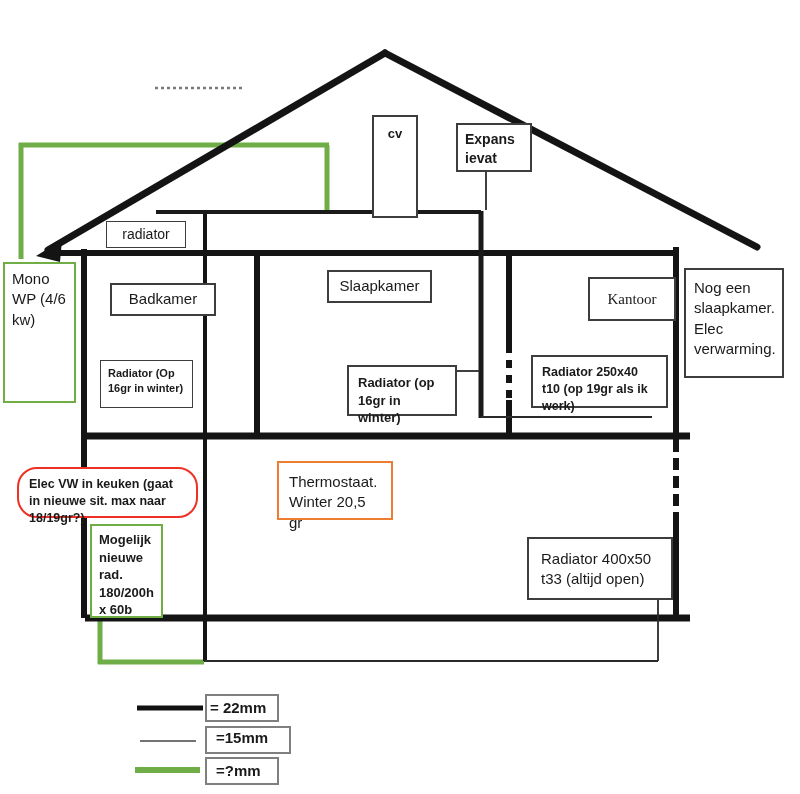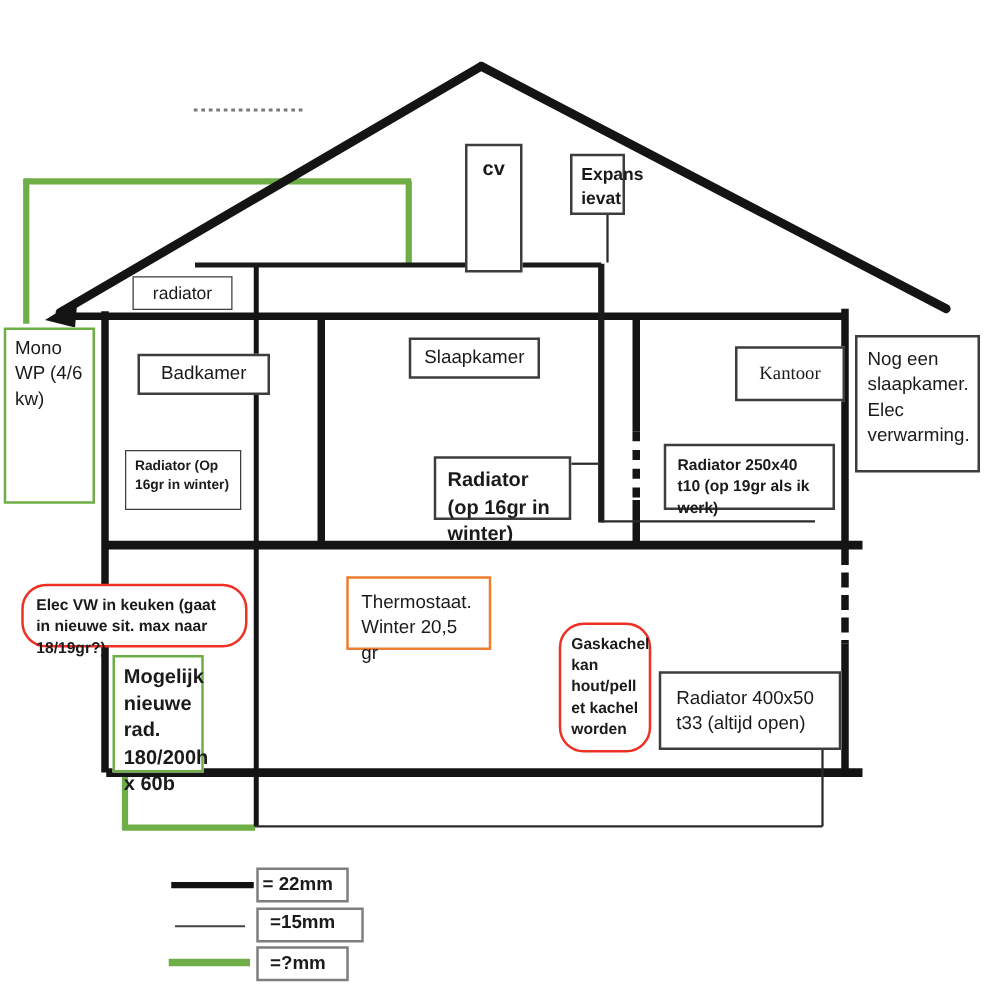--- a/index.html
+++ b/index.html
@@ -14,21 +14,21 @@
   }
   .box .txt{display:block;}
   .center{display:flex;align-items:center;justify-content:center;text-align:left;}
   .pad{padding:5px 7px;}
   .green-border{border-color:#6FAD47;}
   .red-border{border-color:#EE3124;border-radius:20px;}
   .orange-border{border-color:#ED7D31;border-width:2.5px;}
   .gray-border{border-color:#7f7f7f;}
   .fs11{font-size:11px;font-weight:600;}
   .fs12{font-size:12.5px;font-weight:600;}
-  .fs13{font-size:16px;font-weight:600;}
+  .fs13{font-size:13px;font-weight:600;}
   .fs15{font-size:15px;font-weight:400;}
   .fs15b{font-size:15px;font-weight:600;}
 </style>
 </head>
 <body>
 
 <div id="canvas">
 
   <svg id="wiring" viewBox="0 0 800 794" xmlns="http://www.w3.org/2000/svg">
 
@@ -79,21 +79,21 @@
       <line x1="137" y1="708" x2="203" y2="708" stroke="#111111" stroke-width="5"></line>
       <line x1="140" y1="741" x2="196" y2="741" stroke="#444444" stroke-width="1.6"></line>
       <line x1="135" y1="770" x2="200" y2="770" stroke="#6FAD47" stroke-width="6"></line>
     </g>
   </svg>
 
   <div class="box" style="left:372px;top:115px;width:46px;height:103px;">
     <span class="txt fs13" style="display:block;text-align:center;padding-top:8px;">cv</span>
   </div>
 
-  <div class="box pad" style="left:456px;top:123px;width:44px;height:49px;">
+  <div class="box pad" style="left:456px;top:123px;width:76px;height:49px;">
     <span class="txt" style="font-size:14px;font-weight:600;">Expans ievat</span>
   </div>
 
   <div class="box center" style="left:106px;top:221px;width:80px;height:27px;border-width:1.5px;">
     <span class="txt" style="font-size:14px;">radiator</span>
   </div>
 
   <div class="box green-border pad" style="left:3px;top:262px;width:73px;height:141px;">
     <span class="txt fs15">Mono WP (4/6 kw)</span>
   </div>
@@ -131,23 +131,20 @@
   </div>
 
   <div class="box green-border pad" style="left:90px;top:524px;width:73px;height:94px;">
     <span class="txt fs13">Mogelijk nieuwe rad. 180/200h x 60b</span>
   </div>
 
   <div class="box orange-border pad" style="left:277px;top:461px;width:116px;height:59px;padding:9px 10px;">
     <span class="txt fs15">Thermostaat. Winter 20,5 gr</span>
   </div>
 
-  <div class="box red-border pad" style="left:447px;top:498px;width:74px;height:104px;padding:7px 8px;">
-    <span class="txt fs12">Gaskachel kan hout/pell et kachel worden</span>
-  </div>
 
   <div class="box pad" style="left:527px;top:537px;width:146px;height:63px;padding:10px 12px;">
     <span class="txt fs15">Radiator 400x50 t33 (altijd open)</span>
   </div>
 
   <div class="box gray-border" style="left:205px;top:694px;width:74px;height:28px;display:flex;align-items:center;padding-left:3px;">
     <span class="txt fs15b">= 22mm</span>
   </div>
   <div class="box gray-border" style="left:205px;top:726px;width:86px;height:28px;display:flex;align-items:flex-start;padding-left:9px;">
     <span class="txt fs15b">=15mm</span>

